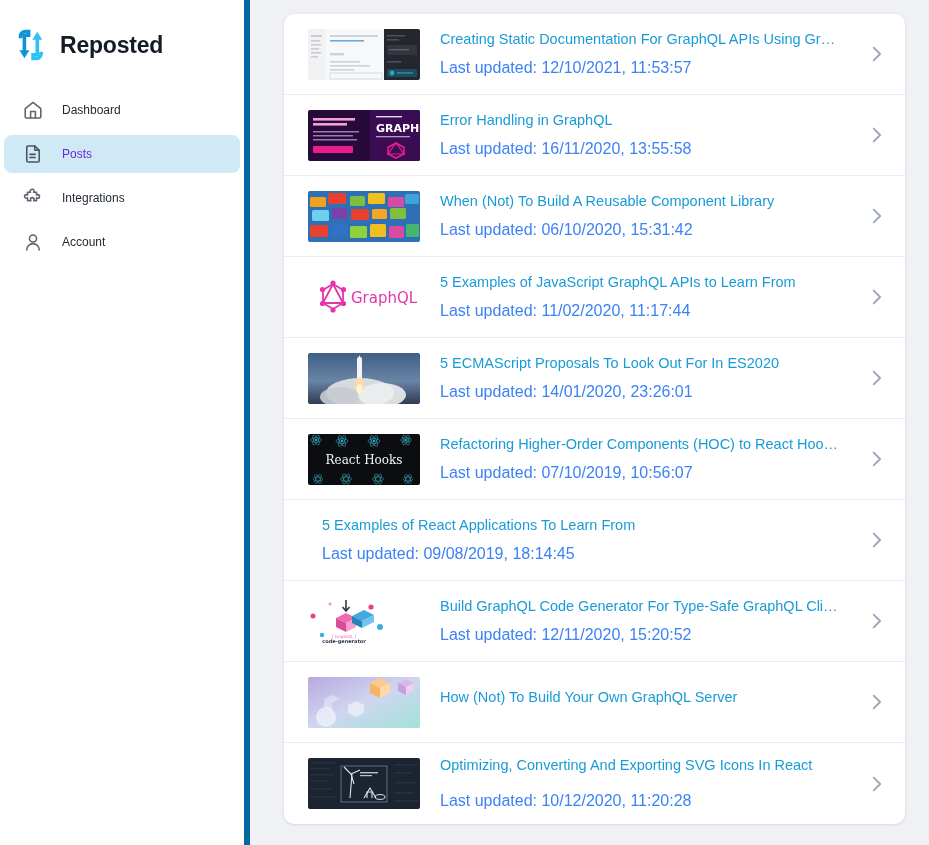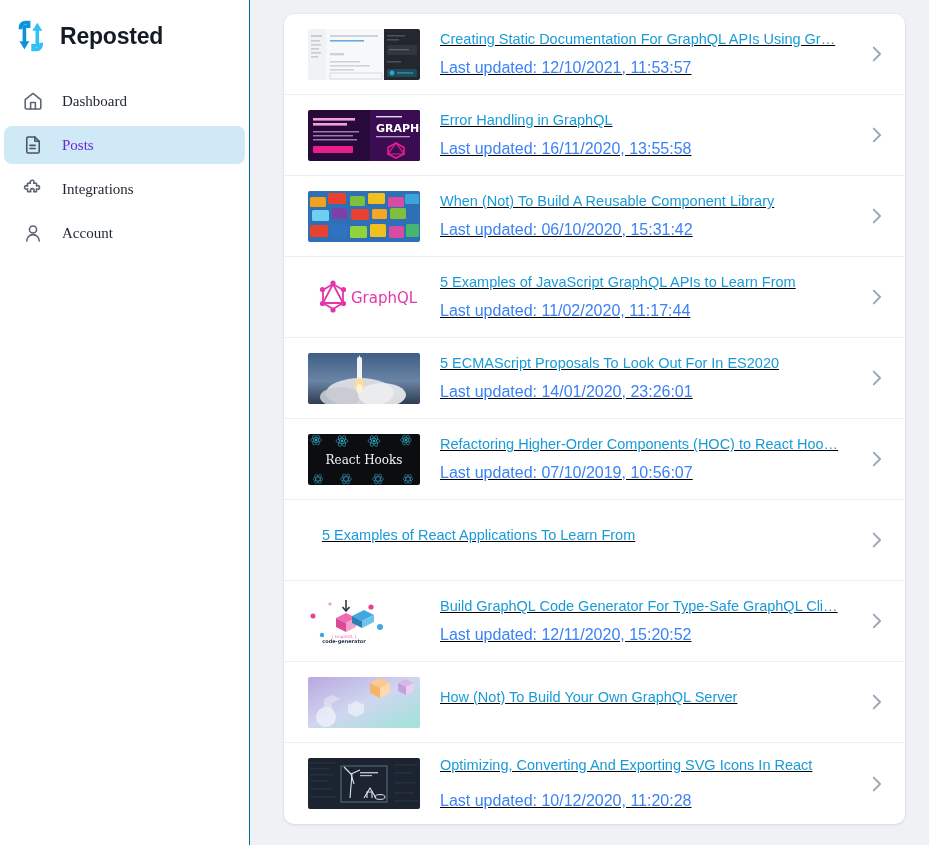--- a/index.html
+++ b/index.html
@@ -8,44 +8,44 @@
     background: #f0f1f4;
     font-family: "Liberation Sans", sans-serif;
     overflow: hidden;
   }
   .app { display: flex; width: 929px; height: 845px; }
 
   
   .sidebar {
     width: 250px; height: 845px;
     background: #ffffff;
-    border-right: 1px solid #0369a1;
+    border-right: 6px solid #0369a1;
     flex: 0 0 250px;
-    padding-top: 8px;
+    padding-top: 17px;
   }
   .brand {
     display: flex; align-items: center;
     height: 56px; padding-left: 14px; gap: 12px;
     margin-bottom: 18px;
   }
   .brand-logo { width: 34px; height: 34px; display: block; }
   .brand-name {
     font-size: 23px; font-weight: bold; color: #121b26;
     letter-spacing: -0.2px;
   }
   .nav { padding: 0 4px; }
   .nav-item {
     display: flex; align-items: center; gap: 18px;
     height: 38px; padding: 0 18px;
     border-radius: 8px;
     margin-bottom: 6px;
     cursor: pointer;
   }
   .nav-item .ico { width: 22px; height: 22px; flex: 0 0 22px; display: block; color: #5b6470; }
-  .nav-label { font-size: 15px; color: #1e2630; font-family: Liberation Serif, serif; }
+  .nav-label { font-size: 12px; color: #1e2630; }
   .nav-item.active { background: #cfe9f7; }
   .nav-item.active .nav-label { color: #6d28d9; }
 
   
   .main {
     flex: 1 1 auto; height: 845px;
     padding: 14px 24px 22px 34px;
   }
   .card {
     background: #ffffff;
@@ -64,21 +64,21 @@
   .post-row:last-child { border-bottom: none; }
   .thumb {
     width: 112px; height: 51px; flex: 0 0 112px;
     border-radius: 2px; overflow: hidden;
     background: #e9ecef;
     margin-right: 20px;
     position: relative;
   }
   .thumb.empty { background: transparent; width: 14px; flex: 0 0 14px; margin-right: 0; height: 51px; }
   .thumb svg { display: block; width: 112px; height: 51px; }
-  .post-text { flex: 1 1 auto; min-width: 0; text-decoration: underline; }
+  .post-text { flex: 1 1 auto; min-width: 0; }
   .post-title {
     font-size: 14.5px; color: #1a9bd7;
     white-space: nowrap; overflow: hidden; text-overflow: ellipsis;
     margin-bottom: 9px; line-height: 1.2;
   }
   .post-meta { font-size: 16px; color: #3b82f6; line-height: 1.2; }
   .chevron { flex: 0 0 22px; width: 22px; height: 22px; margin-left: 10px; color: #9aa6b5; }
   .chevron svg { display: block; }
 </style>
 </head>
@@ -390,20 +390,21 @@
           <svg viewBox="0 0 24 24" fill="none" stroke="currentColor" stroke-width="2" stroke-linecap="round" stroke-linejoin="round">
               <path d="M9.5 5 L16.5 12 L9.5 19"></path>
             </svg>
         </span>
       </div>
 
       <div class="post-row">
         <span class="thumb empty"></span>
         <span class="post-text" style="display: block;">
           <span class="post-title" style="display: block;">5 Examples of React Applications To Learn From</span>
+          <span class="post-meta" style="display: block;">Last updated: 09/08/2019, 18:14:45</span>
         </span>
         <span class="chevron">
           <svg viewBox="0 0 24 24" fill="none" stroke="currentColor" stroke-width="2" stroke-linecap="round" stroke-linejoin="round">
               <path d="M9.5 5 L16.5 12 L9.5 19"></path>
             </svg>
         </span>
       </div>
 
       <div class="post-row">
         <span class="thumb">

